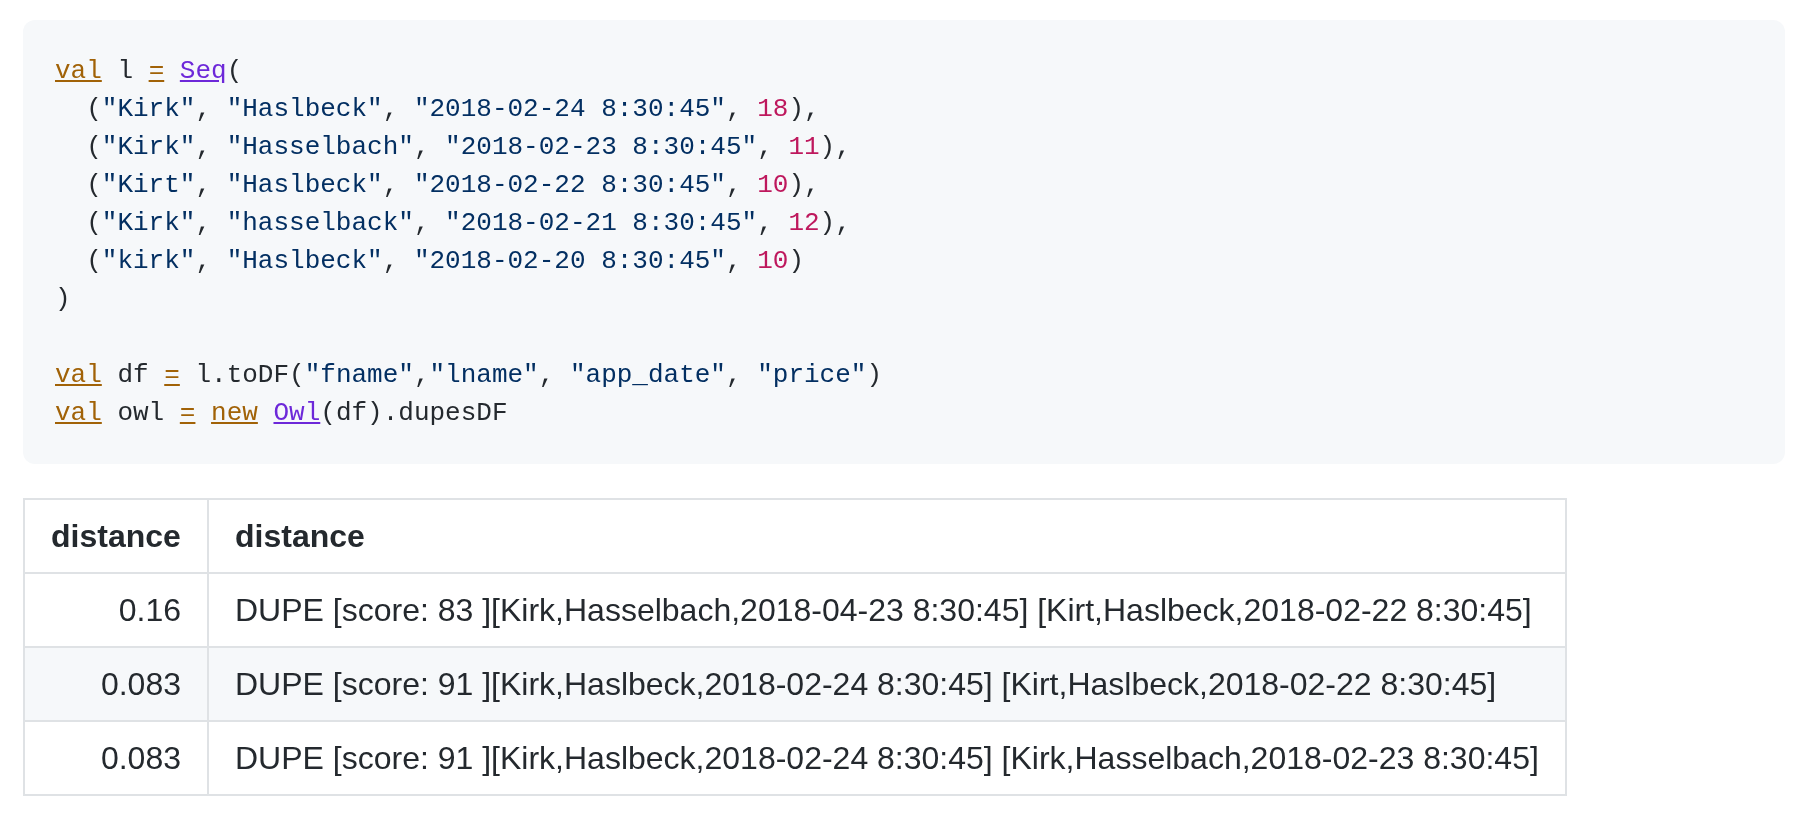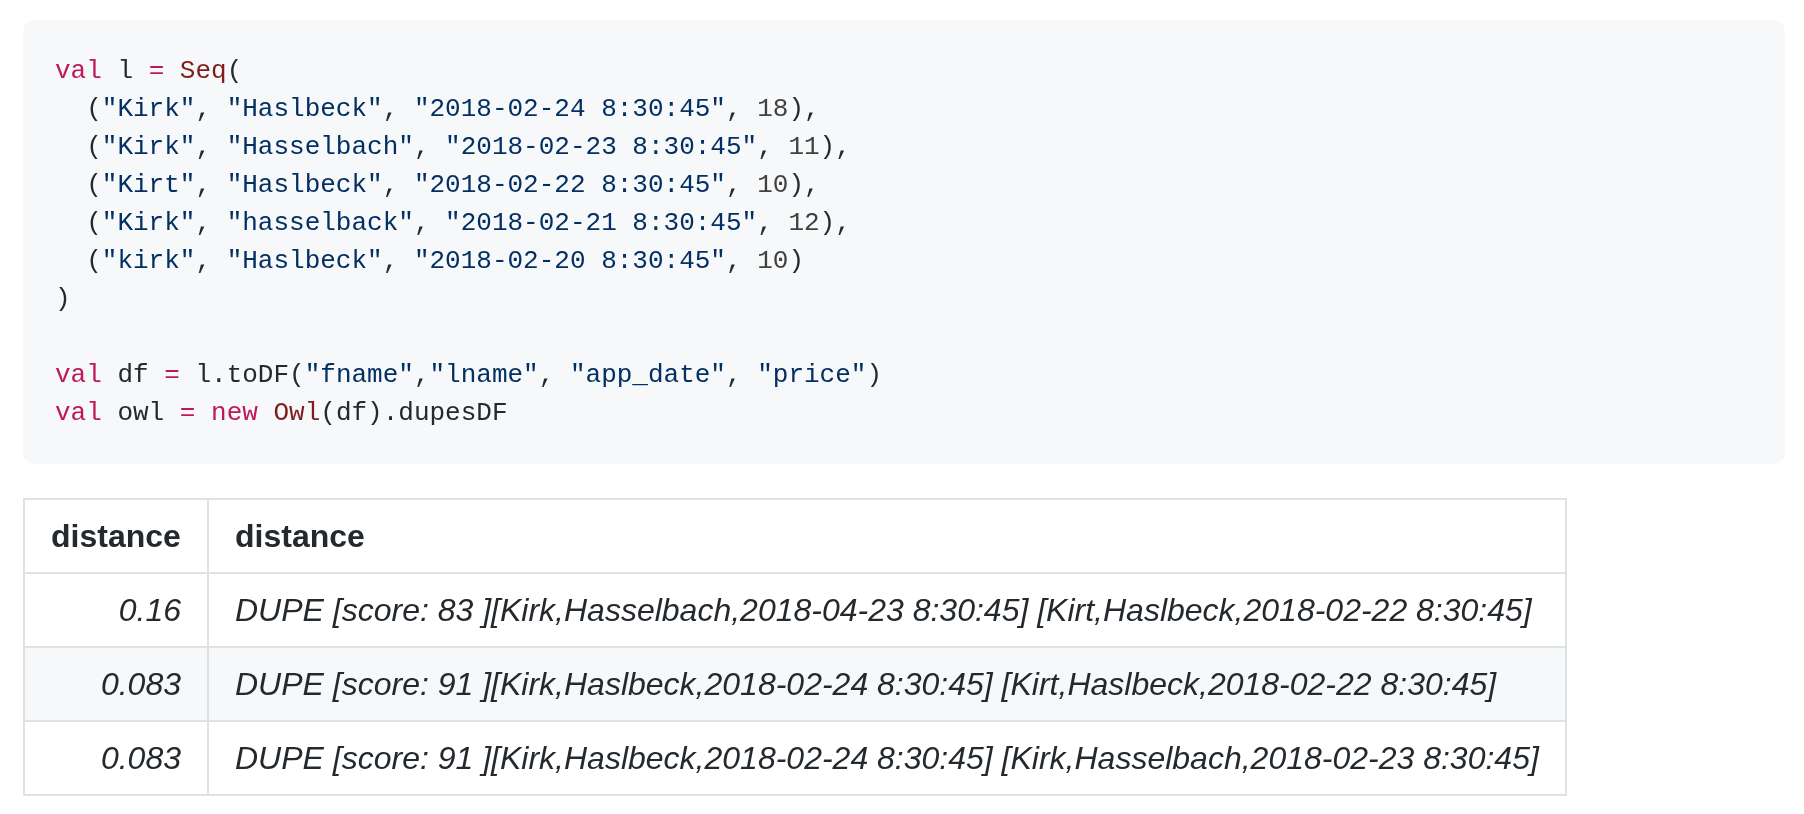--- a/index.html
+++ b/index.html
@@ -25,24 +25,24 @@
     width: 1698px; 
     overflow: hidden;
   }
   .code-line {
     font-family: "Liberation Mono", "DejaVu Sans Mono", monospace;
     font-size: 26px;
     line-height: 38px;
     white-space: pre;
     color: #24292e;
   }
-  .tok-kw  { color: #be185d; }
-  .tok-cls { color: #7f1d1d; }
+  .tok-kw  { color: #a16207; text-decoration: underline; }
+  .tok-cls { color: #6d28d9; text-decoration: underline; }
   .tok-str { color: #032f62; }
-  .tok-num { color: #404040; }
+  .tok-num { color: #be185d; }
   .tok-pl  { color: #24292e; }
   
   table.dupes-table {
     margin-top: 34px;
     border-collapse: collapse;
     font-size: 32px;
     line-height: 1.5;
     color: #24292e;
   }
   table.dupes-table th,
@@ -54,21 +54,21 @@
   table.dupes-table th {
     font-weight: 600;
     text-align: left;
     background: #ffffff;
   }
   th.col-distance, td.cell-distance {
     text-align: right;
     min-width: 130px;
   }
   td.cell-records, th.col-records { text-align: left; }
-  tbody tr { background: #ffffff; font-style: italic; }
+  tbody tr { background: #ffffff; }
   tbody tr:nth-child(even) { background: #f6f8fa; }
 </style>
 </head>
 <body>
 
 <div class="page">
   <div class="inner">
 
     <pre class="code-block"><code id="code"><div class="code-line"><span class="tok-kw">val</span><span class="tok-pl"> l </span><span class="tok-kw">=</span><span class="tok-pl"> </span><span class="tok-cls">Seq</span><span class="tok-pl">(</span></div><div class="code-line"><span class="tok-pl">  (</span><span class="tok-str">"Kirk"</span><span class="tok-pl">, </span><span class="tok-str">"Haslbeck"</span><span class="tok-pl">, </span><span class="tok-str">"2018-02-24 8:30:45"</span><span class="tok-pl">, </span><span class="tok-num">18</span><span class="tok-pl">),</span></div><div class="code-line"><span class="tok-pl">  (</span><span class="tok-str">"Kirk"</span><span class="tok-pl">, </span><span class="tok-str">"Hasselbach"</span><span class="tok-pl">, </span><span class="tok-str">"2018-02-23 8:30:45"</span><span class="tok-pl">, </span><span class="tok-num">11</span><span class="tok-pl">),</span></div><div class="code-line"><span class="tok-pl">  (</span><span class="tok-str">"Kirt"</span><span class="tok-pl">, </span><span class="tok-str">"Haslbeck"</span><span class="tok-pl">, </span><span class="tok-str">"2018-02-22 8:30:45"</span><span class="tok-pl">, </span><span class="tok-num">10</span><span class="tok-pl">),</span></div><div class="code-line"><span class="tok-pl">  (</span><span class="tok-str">"Kirk"</span><span class="tok-pl">, </span><span class="tok-str">"hasselback"</span><span class="tok-pl">, </span><span class="tok-str">"2018-02-21 8:30:45"</span><span class="tok-pl">, </span><span class="tok-num">12</span><span class="tok-pl">),</span></div><div class="code-line"><span class="tok-pl">  (</span><span class="tok-str">"kirk"</span><span class="tok-pl">, </span><span class="tok-str">"Haslbeck"</span><span class="tok-pl">, </span><span class="tok-str">"2018-02-20 8:30:45"</span><span class="tok-pl">, </span><span class="tok-num">10</span><span class="tok-pl">)</span></div><div class="code-line"><span class="tok-pl">)</span></div><div class="code-line">&nbsp;</div><div class="code-line"><span class="tok-kw">val</span><span class="tok-pl"> df </span><span class="tok-kw">=</span><span class="tok-pl"> l.toDF(</span><span class="tok-str">"fname"</span><span class="tok-pl">,</span><span class="tok-str">"lname"</span><span class="tok-pl">, </span><span class="tok-str">"app_date"</span><span class="tok-pl">, </span><span class="tok-str">"price"</span><span class="tok-pl">)</span></div><div class="code-line"><span class="tok-kw">val</span><span class="tok-pl"> owl </span><span class="tok-kw">=</span><span class="tok-pl"> </span><span class="tok-kw">new</span><span class="tok-pl"> </span><span class="tok-cls">Owl</span><span class="tok-pl">(df).dupesDF</span></div></code></pre>
 

